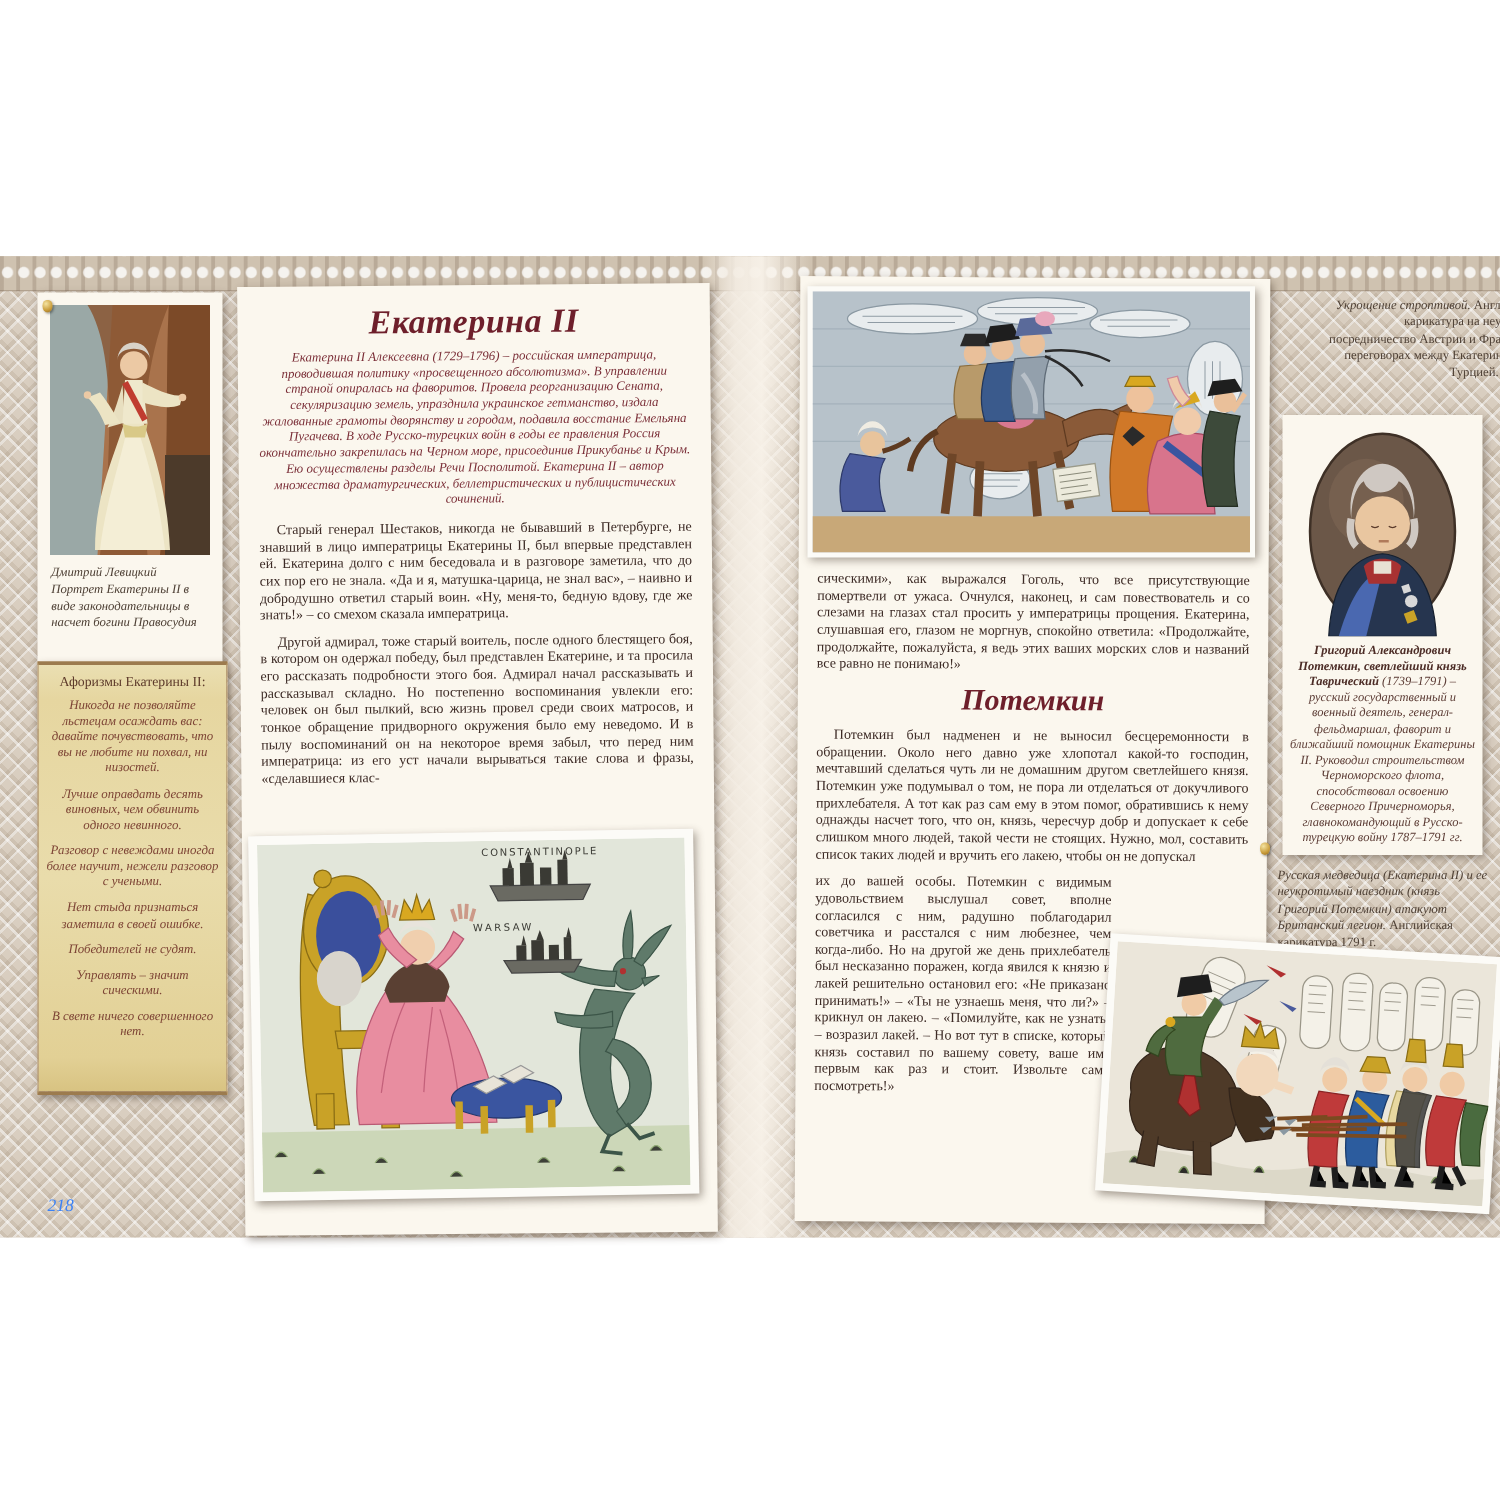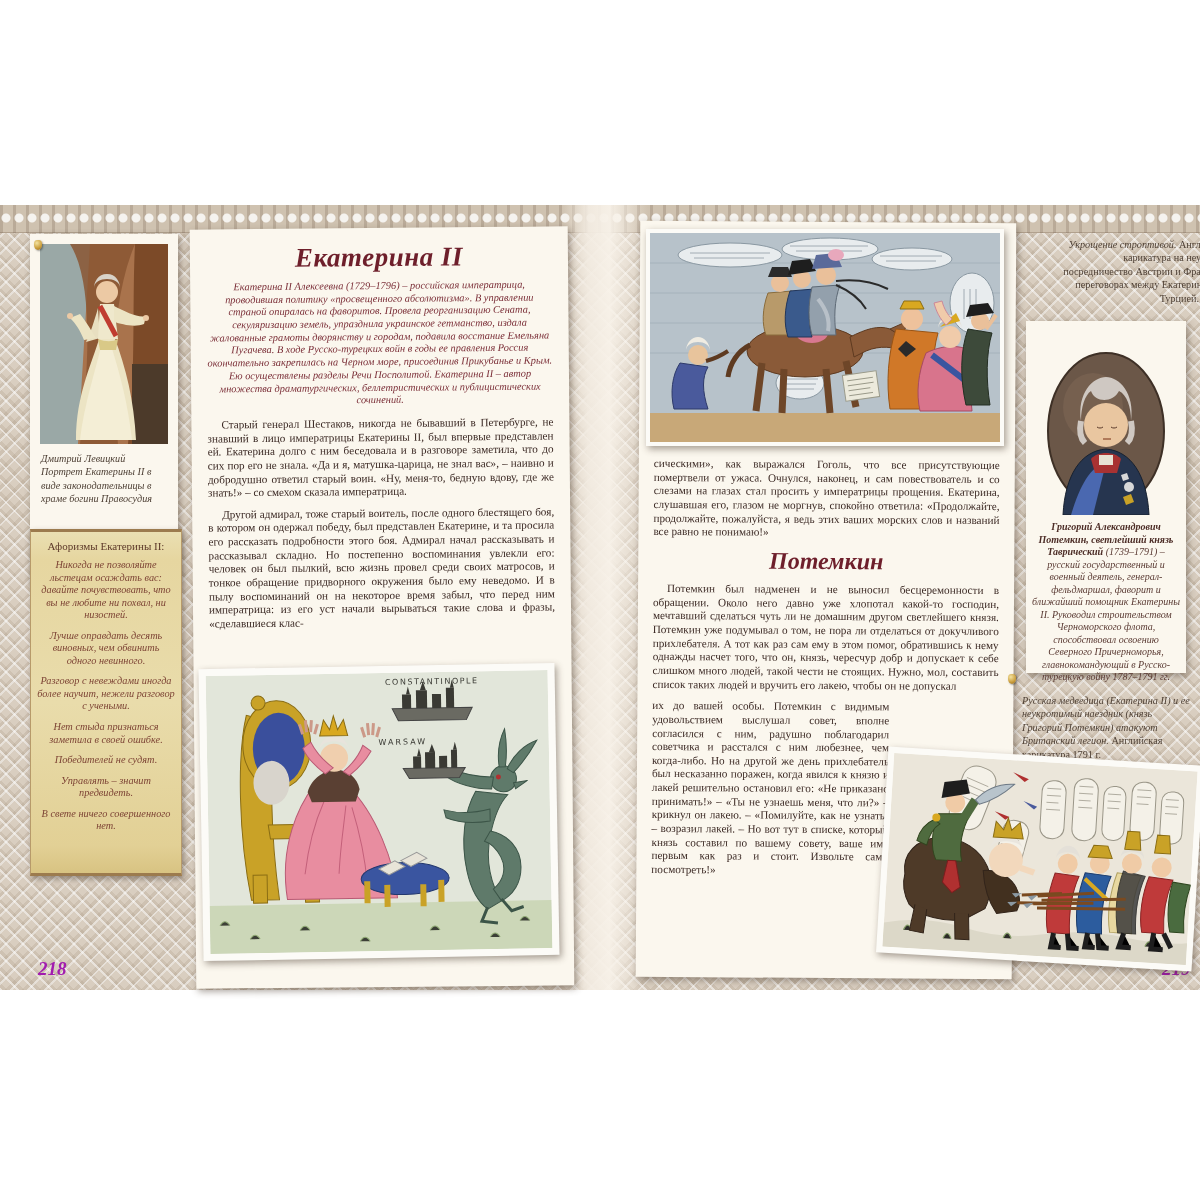--- a/index.html
+++ b/index.html
@@ -30,21 +30,21 @@
        background:radial-gradient(circle at 35% 30%, #f4e3a0, #c99c3a 60%, #8a6320);
        box-shadow:1px 1px 2px rgba(0,0,0,.4);z-index:9;}
   
   .article-title{font-style:italic;font-weight:bold;color:#6e1f2b;text-align:center;
                  font-size:27px;letter-spacing:.5px;}
   .intro{font-style:italic;color:#7b2f38;font-size:10.4px;line-height:1.22;text-align:center;}
   .body-text{color:#3c2a25;font-size:11.2px;line-height:1.22;text-align:justify;}
   .body-text .para{text-indent:14px;margin:0 0 8px 0;}
   .caption{color:#4f4136;font-size:10.2px;line-height:1.32;}
   .caption .it{font-style:italic;}
-  .pagenum{position:absolute;font-weight:bold;font-style:italic;color:#a21caf;font-size:19px;}
+  .pagenum{position:absolute;font-weight:normal;font-style:italic;color:#3b82f6;font-size:14px;}
   
   .portrait-card{left:30px;top:234px;width:148px;height:349px;padding:0;}
   .portrait-card svg{position:absolute;left:10px;top:10px;}
   .portrait-cap{position:absolute;left:11px;top:218px;width:128px;font-style:italic;}
   .aphorism-box{position:absolute;left:30px;top:529px;width:152px;height:347px;
     background:linear-gradient(180deg,#eadfb2 0,#e6d6a0 8%,#e9dcab 50%,#e2d095 92%,#d8c382 100%);
     box-shadow:2px 3px 6px rgba(60,45,30,.45);
     border-top:3px solid #9c7b4e;border-bottom:3px solid #9c7b4e;
     border-left:1px solid #b79a6a;border-right:1px solid #b79a6a;
     padding:8px 6px;box-sizing:border-box;}
@@ -61,21 +61,21 @@
   .right-article{left:638px;top:222px;width:376px;height:756px;transform:rotate(.35deg);
                  padding:8px 15px;box-sizing:border-box;}
   .right-cartoon{left:646px;top:229px;width:358px;height:217px;padding:4px;box-sizing:border-box;}
   .potemkin-title{font-style:italic;font-weight:bold;color:#6e1f2b;text-align:center;
                   font-size:24px;margin:6px 0 8px 0;}
   .para-narrow{width:237px;text-align:justify;}
   .bear-cartoon{left:882px;top:756px;width:316px;height:206px;padding:6px;box-sizing:border-box;
                 transform:rotate(3.5deg);z-index:8;}
   
   .right-top-cap{position:absolute;left:1062px;top:238px;width:168px;text-align:right;}
-  .potemkin-card{left:1026px;top:321px;width:160px;height:352px;padding:26px 6px;box-sizing:border-box;}
+  .potemkin-card{left:1026px;top:332px;width:160px;height:352px;padding:9px 6px;box-sizing:border-box;}
   .potemkin-bio{font-style:italic;color:#5a3a33;font-size:10px;line-height:1.25;
                 text-align:center;margin-top:6px;}
   .potemkin-bio .bold{font-weight:bold;color:#4c2c26;}
   .bear-cap{position:absolute;left:1022px;top:694px;width:172px;text-align:left;}
   svg text{font-family:"DejaVu Sans",sans-serif;}
 </style>
 </head>
 <body>
 
 <div id="canvas">
@@ -98,33 +98,33 @@
       <path d="M44,96 C40,86 36,80 30,74 L40,70 C48,80 52,88 56,94 Z" fill="#ece4c4"></path>
       <path d="M74,62 C86,68 98,74 106,72 L104,80 C94,84 82,80 74,78 Z" fill="#ece4c4"></path>
       <circle cx="67" cy="48" r="11" fill="#ecc9a4"></circle>
       <path d="M54,44 C54,32 80,32 80,44 C80,38 76,30 67,30 C58,30 54,38 54,44 Z" fill="#d8d2c8"></path>
       <circle cx="30" cy="72" r="3" fill="#ecc9a4"></circle>
       <circle cx="106" cy="74" r="3" fill="#ecc9a4"></circle>
       <path d="M58,95 C66,98 72,98 78,95 L76,106 L60,106 Z" fill="#d9c987"></path>
     </svg>
     <div class="caption portrait-cap">
       <span>Дмитрий Левицкий</span><br>
-      <span>Портрет Екатерины II в виде законодательницы в храме богини Правосудия</span>
+      <span>Портрет Екатерины II в виде законодательницы в насчет богини Правосудия</span>
     </div>
   </div>
   <div class="pin" style="left:34px;top:240px;"></div>
 
   <div class="aphorism-box">
     <div class="aphorism-title">Афоризмы Екатерины II:</div>
     <div class="aphorism">Никогда не позволяйте льстецам осаждать вас: давайте почувствовать, что вы не любите ни похвал, ни низостей.</div>
     <div class="aphorism">Лучше оправдать десять виновных, чем обвинить одного невинного.</div>
     <div class="aphorism">Разговор с невеждами иногда более научит, нежели разговор с учеными.</div>
     <div class="aphorism">Нет стыда признаться заметила в своей ошибке.</div>
     <div class="aphorism">Победителей не судят.</div>
-    <div class="aphorism">Управлять – значит предвидеть.</div>
+    <div class="aphorism">Управлять – значит сическими.</div>
     <div class="aphorism">В свете ничего совершенного нет.</div>
   </div>
 
 
   <div class="card left-article">
     <div class="article-title">Екатерина II</div>
     <div class="intro" style="margin-top:7px;">Екатерина II Алексеевна (1729–1796) – российская императрица, проводившая политику «просвещенного абсолютизма». В управлении страной опиралась на фаворитов. Провела реорганизацию Сената, секуляризацию земель, упразднила украинское гетманство, издала жалованные грамоты дворянству и городам, подавила восстание Емельяна Пугачева. В ходе Русско-турецких войн в годы ее правления Россия окончательно закрепилась на Черном море, присоединив Прикубанье и Крым. Ею осуществлены разделы Речи Посполитой. Екатерина II – автор множества драматургических, беллетристических и публицистических сочинений.</div>
     <div class="body-text" style="margin-top:10px;">
       <p class="para">Старый генерал Шестаков, никогда не бывавший в Петербурге, не знавший в лицо императрицы Екатерины II, был впервые представлен ей. Екатерина долго с ним беседовала и в разговоре заметила, что до сих пор его не знала. «Да и я, матушка-царица, не знал вас», – наивно и добродушно ответил старый воин. «Ну, меня-то, бедную вдову, где же знать!» – со смехом сказала императрица.</p>
       <p class="para">Другой адмирал, тоже старый воитель, после одного блестящего боя, в котором он одержал победу, был представлен Екатерине, и та просила его рассказать подробности этого боя. Адмирал начал рассказывать и рассказывал складно. Но постепенно воспоминания увлекли его: человек он был пылкий, всю жизнь провел среди своих матросов, и тонкое обращение придворного окружения было ему неведомо. И в пылу воспоминаний он на некоторое время забыл, что перед ним императрица: из его уст начали вырываться такие слова и фразы, «сделавшиеся клас-</p>

